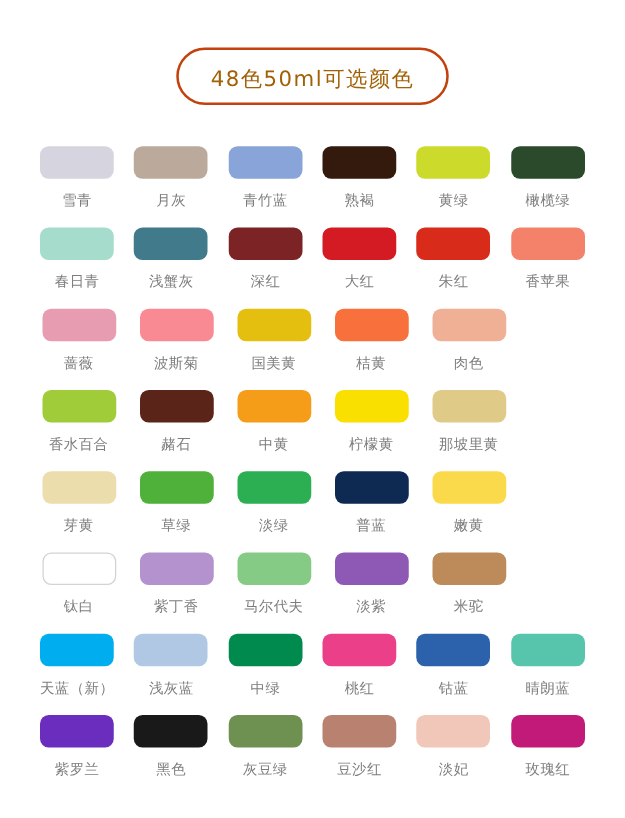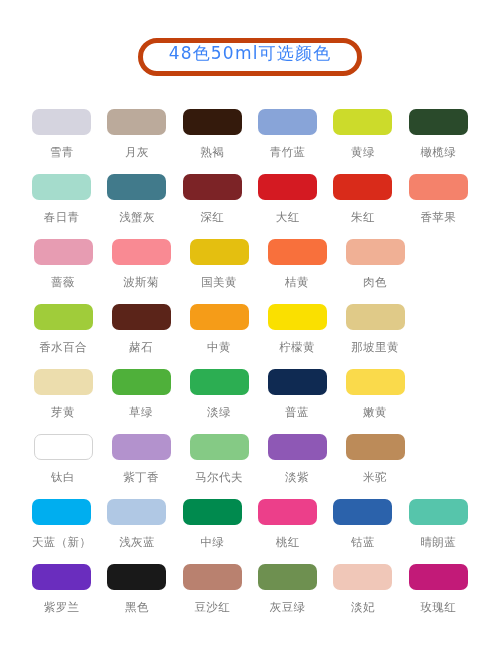--- a/index.html
+++ b/index.html
@@ -23,26 +23,26 @@
   }
   .title-wrap {
     width: 100%;
     display: flex;
     justify-content: center;
     align-items: center;
     padding-top: 38px;
     padding-bottom: 0;
   }
   .title-pill {
-    border: 5px solid #c2410c;
+    border: 2px solid #c2410c;
     border-radius: 999px;
-    padding: 2px 26px 9px 26px;
+    padding: 16px 26px 9px 26px;
     font-size: 17px;
     line-height: 1;
-    color: #3b82f6;
+    color: #a16207;
     letter-spacing: 1.2px;
     white-space: nowrap;
     background: #ffffff;
     font-family: "DejaVu Sans", "Liberation Sans", sans-serif;
   }
   .grid {
     margin-top: 33px;
     padding: 0 24px 0 24px;
     display: flex;
     flex-direction: column;
@@ -95,28 +95,28 @@
       <div class="row">
         <div class="cell">
           <div class="swatch" style="background-color: rgb(213, 212, 223);"></div>
           <div class="swatch-label">雪青</div>
         </div>
         <div class="cell">
           <div class="swatch" style="background-color: rgb(187, 170, 155);"></div>
           <div class="swatch-label">月灰</div>
         </div>
         <div class="cell">
+          <div class="swatch" style="background-color: rgb(136, 164, 216);"></div>
+          <div class="swatch-label">青竹蓝</div>
+        </div>
+        <div class="cell">
           <div class="swatch" style="background-color: rgb(52, 26, 12);"></div>
           <div class="swatch-label">熟褐</div>
         </div>
         <div class="cell">
-          <div class="swatch" style="background-color: rgb(136, 164, 216);"></div>
-          <div class="swatch-label">青竹蓝</div>
-        </div>
-        <div class="cell">
           <div class="swatch" style="background-color: rgb(204, 219, 43);"></div>
           <div class="swatch-label">黄绿</div>
         </div>
         <div class="cell">
           <div class="swatch" style="background-color: rgb(42, 74, 43);"></div>
           <div class="swatch-label">橄榄绿</div>
         </div>
       </div>
       <div class="row">
         <div class="cell">
@@ -261,28 +261,28 @@
       <div class="row">
         <div class="cell">
           <div class="swatch" style="background-color: rgb(106, 45, 190);"></div>
           <div class="swatch-label">紫罗兰</div>
         </div>
         <div class="cell">
           <div class="swatch" style="background-color: rgb(25, 25, 25);"></div>
           <div class="swatch-label">黑色</div>
         </div>
         <div class="cell">
+          <div class="swatch" style="background-color: rgb(110, 144, 80);"></div>
+          <div class="swatch-label">灰豆绿</div>
+        </div>
+        <div class="cell">
           <div class="swatch" style="background-color: rgb(185, 129, 111);"></div>
           <div class="swatch-label">豆沙红</div>
         </div>
         <div class="cell">
-          <div class="swatch" style="background-color: rgb(110, 144, 80);"></div>
-          <div class="swatch-label">灰豆绿</div>
-        </div>
-        <div class="cell">
           <div class="swatch" style="background-color: rgb(240, 199, 184);"></div>
           <div class="swatch-label">淡妃</div>
         </div>
         <div class="cell">
           <div class="swatch" style="background-color: rgb(194, 26, 120);"></div>
           <div class="swatch-label">玫瑰红</div>
         </div>
       </div>
     </div>
 

